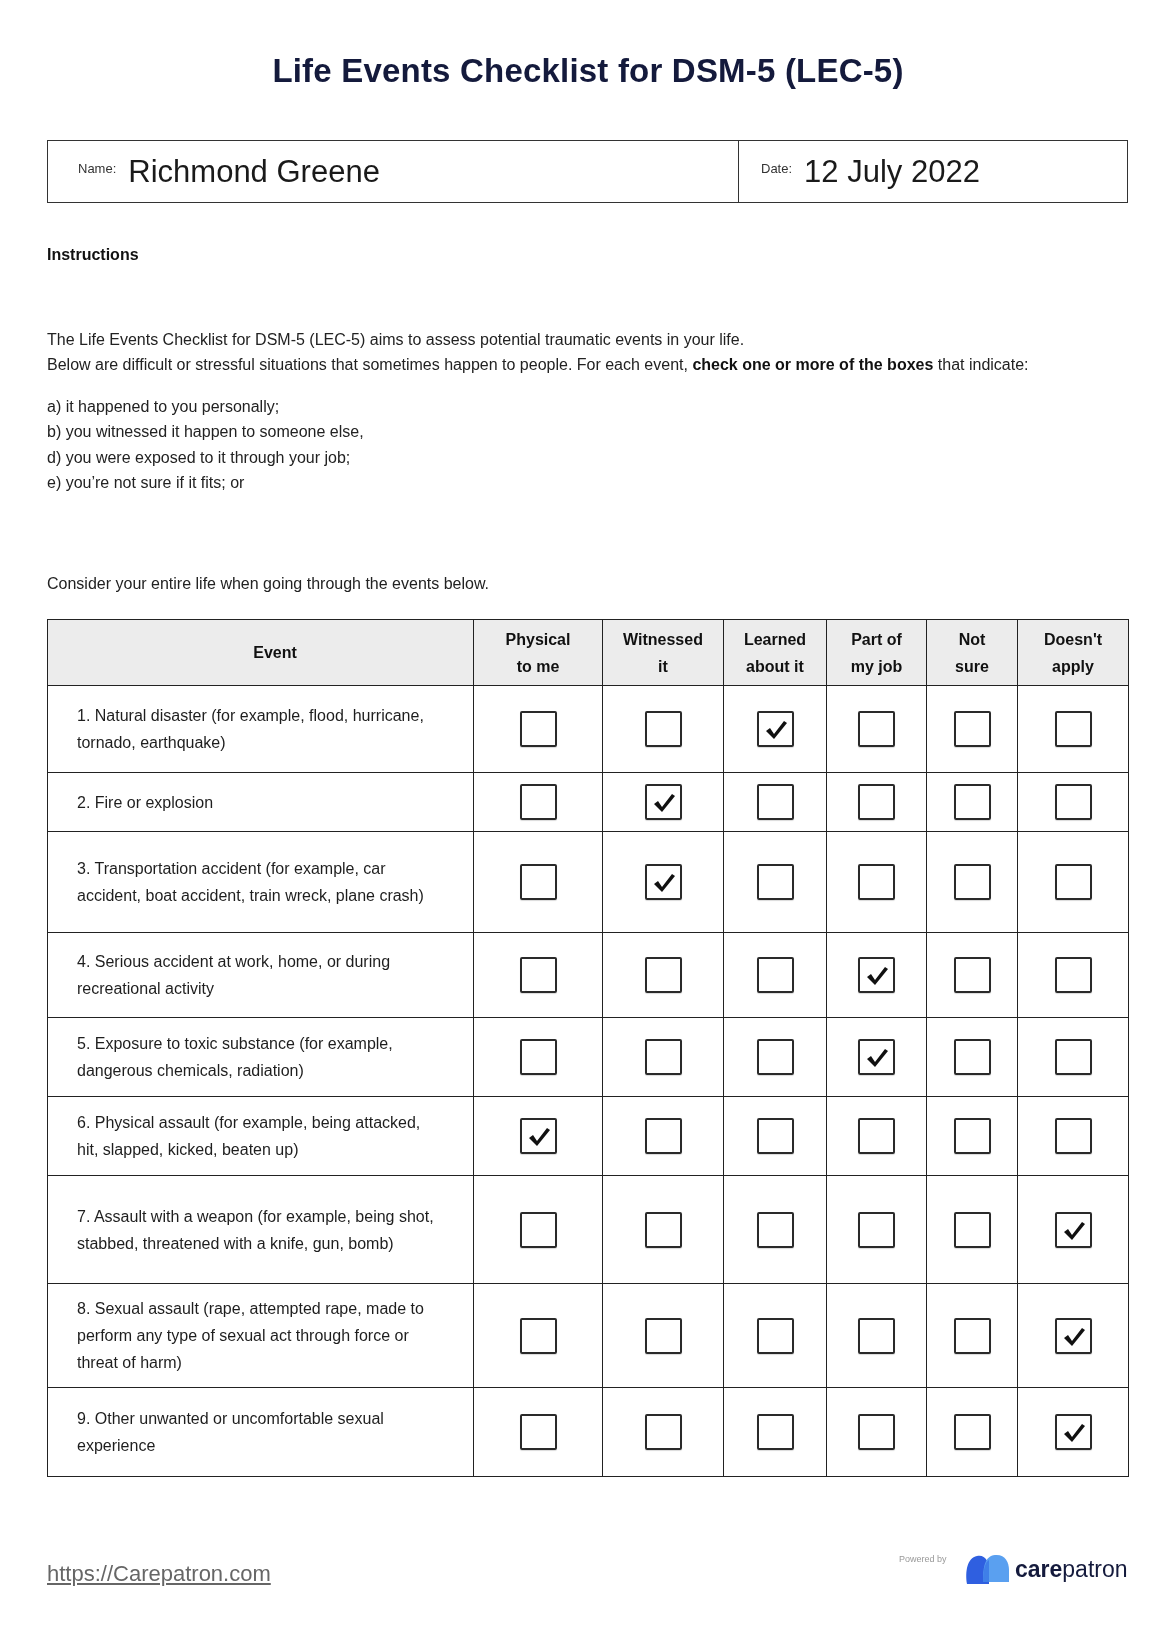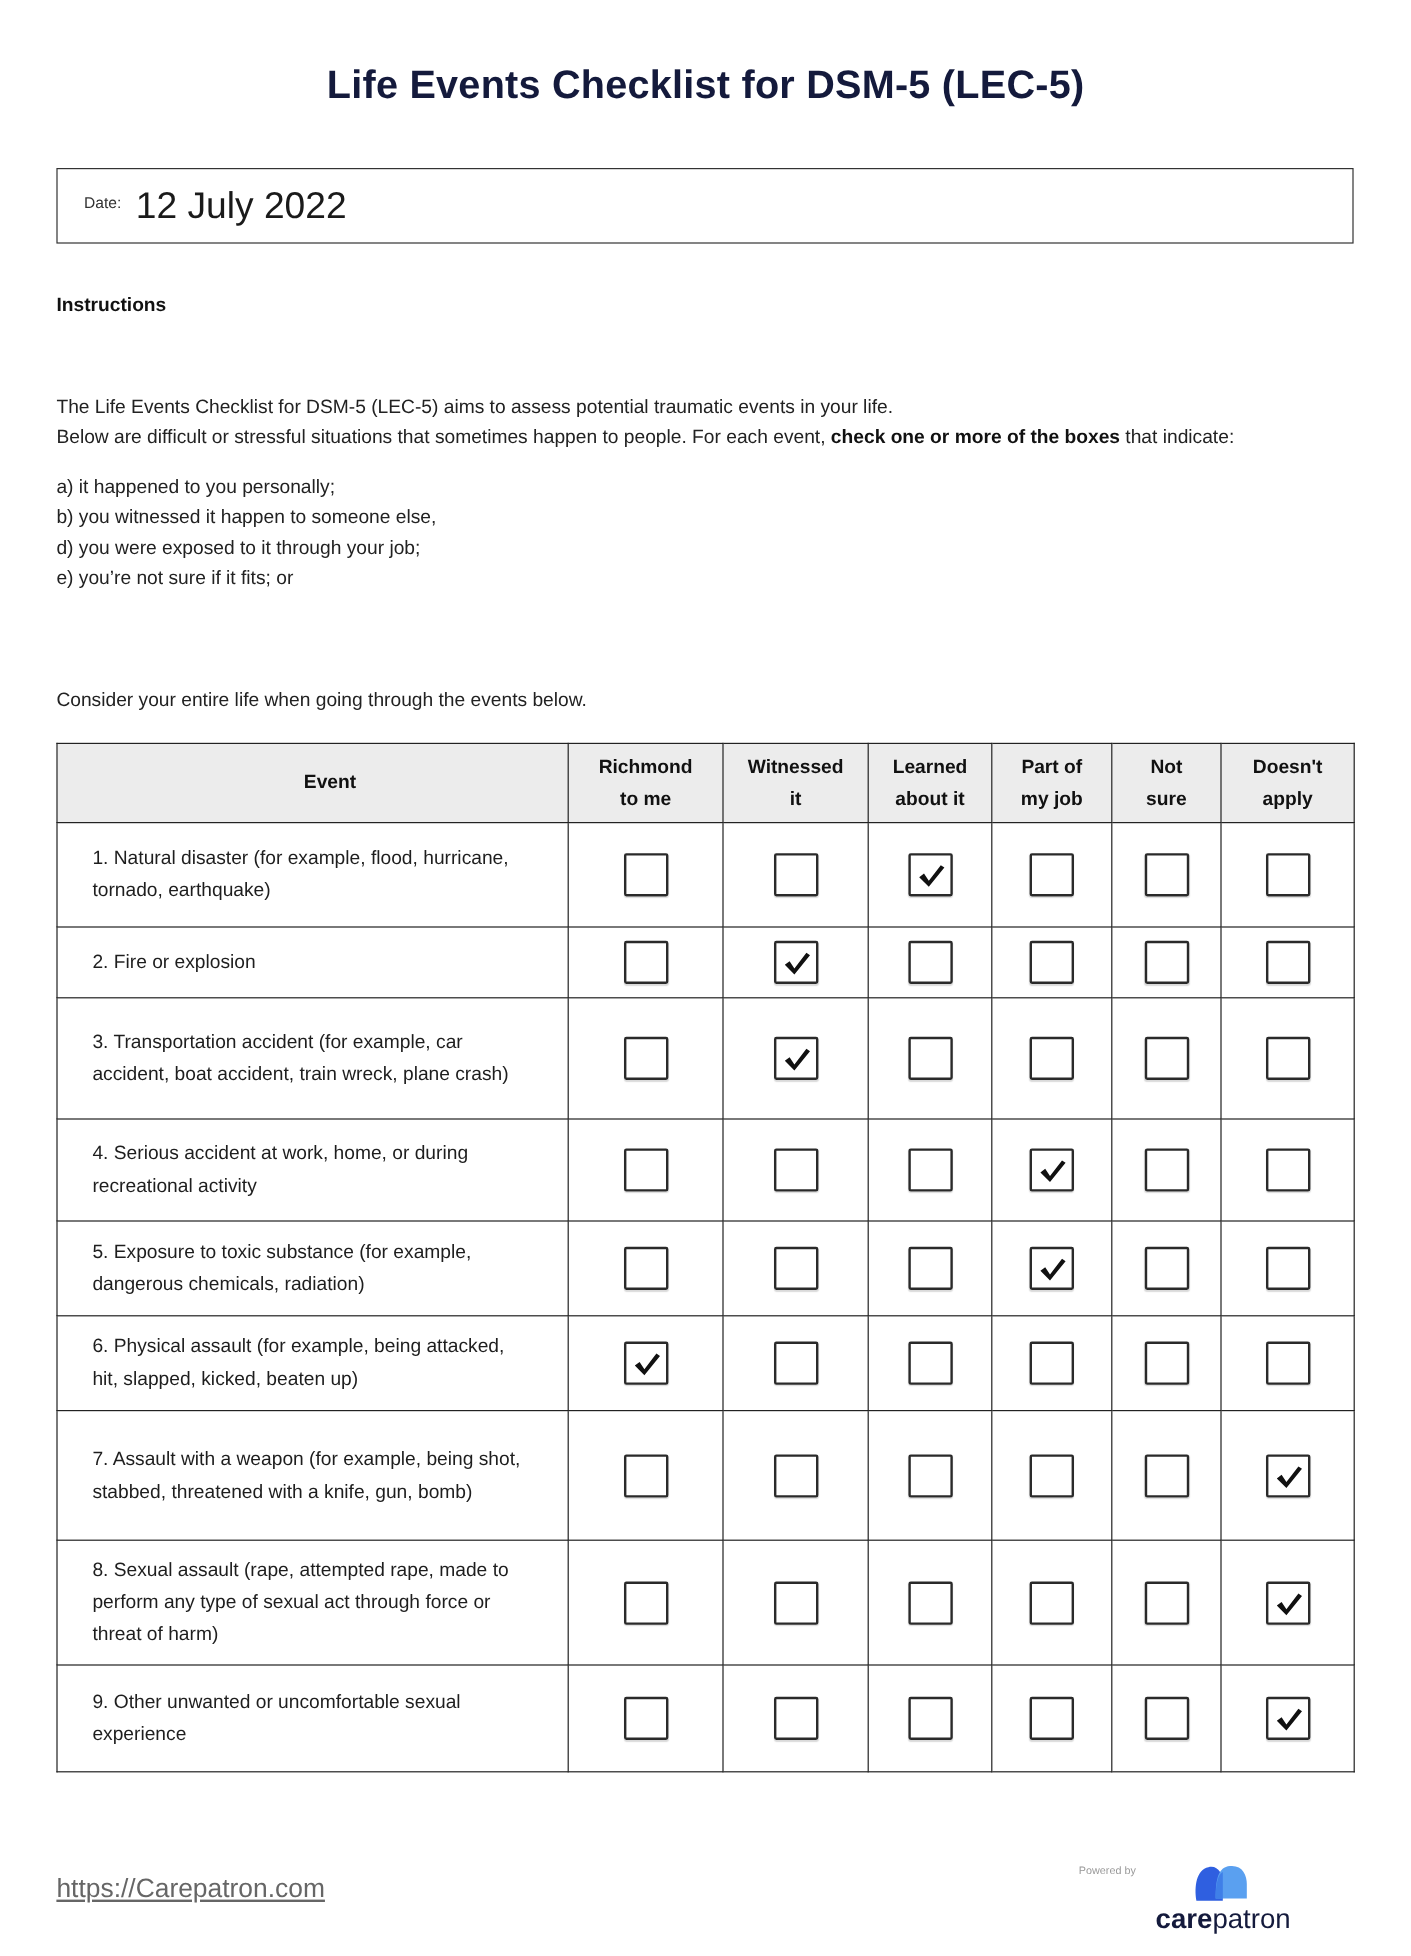--- a/index.html
+++ b/index.html
@@ -64,32 +64,36 @@
     .footer-link {
       position: absolute; top: 1561px; left: 47px;
       font-size: 22px; color: #666; text-decoration: underline;
     }
     .powered {
       position: absolute; top: 1554px; left: 899px;
       font-size: 9px; color: #999;
     }
     .brand {
       position: absolute; top: 1552px; left: 963px;
-      display: flex; align-items: center; flex-direction: column;
+      display: flex; align-items: center;
     }
     .brand svg { width: 48px; height: 34px; margin-right: 4px; }
     .brand-text { font-size: 23px; color: #141a3c; }
     .brand-text b { font-weight: bold; }
   </style>
 </head>
 <body>
 
 <div class="title">Life Events Checklist for DSM-5 (LEC-5)</div>
 
 <div class="info-box">
+  <div class="info-cell name">
+    <span class="info-label">Name:</span>
+    <span class="info-value">Richmond Greene</span>
+  </div>
   <div class="info-cell date">
     <span class="info-label">Date:</span>
     <span class="info-value">12 July 2022</span>
   </div>
 </div>
 
 <div class="section-heading">Instructions</div>
 
 <div class="para" style="top:295px;margin-top:32px;">
   <div>The Life Events Checklist for DSM-5 (LEC-5) aims to assess potential traumatic events in your life.</div>
@@ -114,21 +118,21 @@
       <col style="width:100px">
       <col style="width:91px">
       <col style="width:111px">
   </colgroup>
   <thead>
     <tr id="header-row">
         <th class="event-col">
           <div>Event</div>
         </th>
         <th>
-          <div>Richmond</div>
+          <div>Physical</div>
           <div>to me</div>
         </th>
         <th>
           <div>Witnessed</div>
           <div>it</div>
         </th>
         <th>
           <div>Learned</div>
           <div>about it</div>
         </th>

